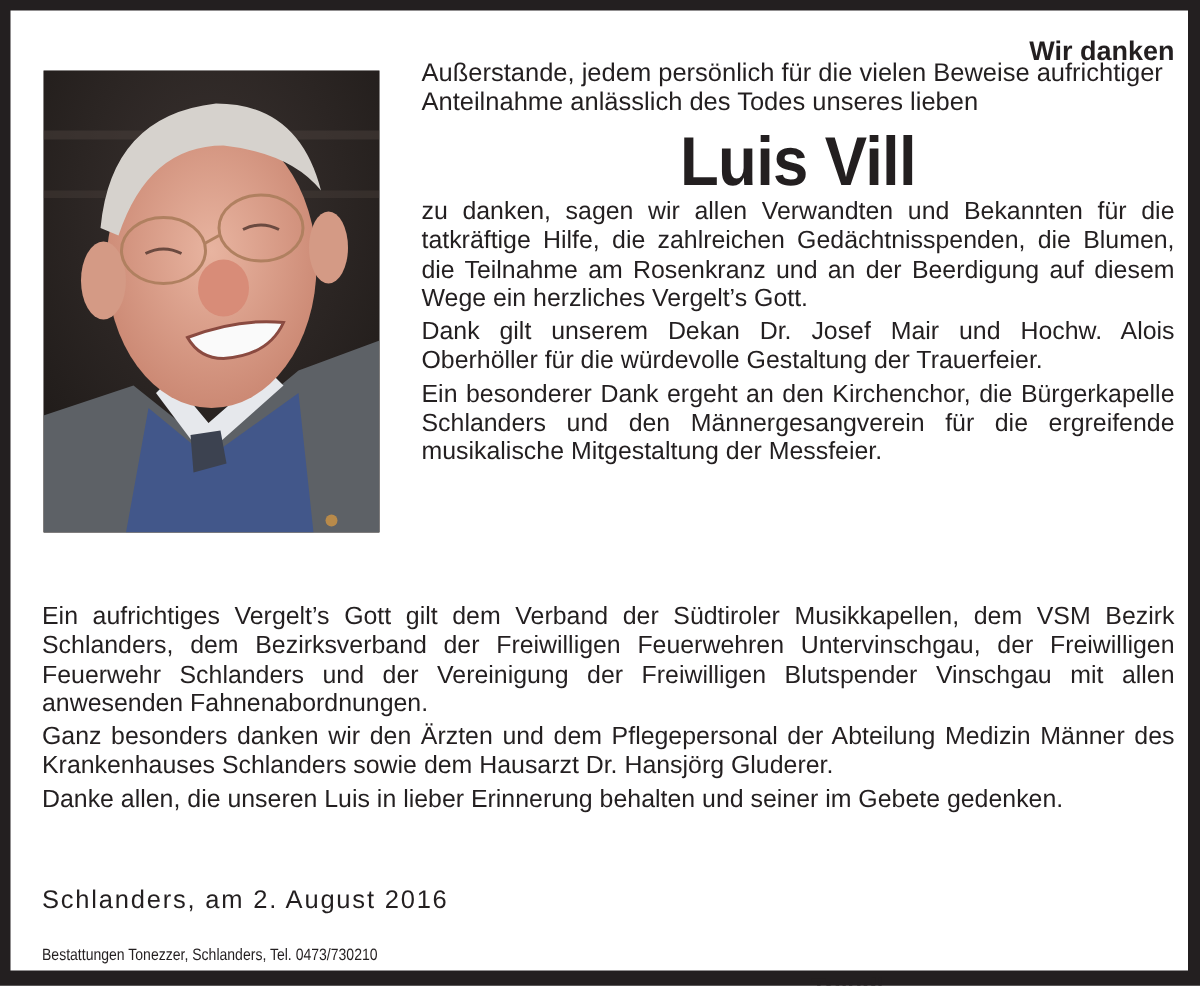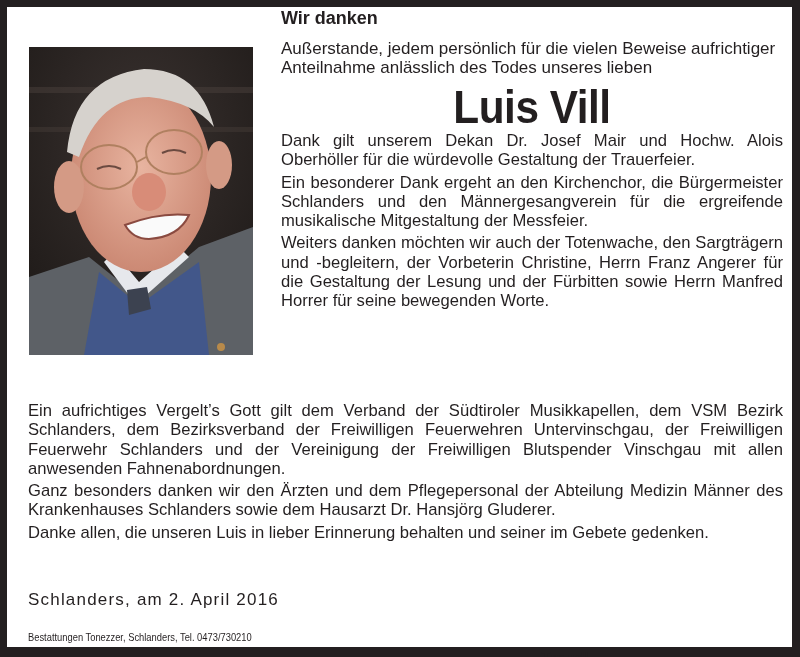--- a/index.html
+++ b/index.html
@@ -11,21 +11,21 @@
     }
     .photo {
       position: absolute; left: 22px; top: 40px; width: 224px; height: 308px;
       overflow: hidden; background: #2a2422;
     }
     .photo svg { display: block; width: 100%; height: 100%; }
     .col {
       position: absolute; left: 274px; width: 502px;
     }
     .heading {
-      position: absolute; left: 274px; top: 0; width: 502px; text-align: left;
+      position: absolute; left: 274px; top: 16px; width: 502px; text-align: right;
       font-weight: bold; font-size: 18px; line-height: 22px;
     }
     .intro { top: 32px; font-size: 17px; line-height: 19.2px; text-align: left; }
     .name {
       position: absolute; left: 274px; top: 76px; width: 502px; text-align: center;
       font-weight: bold; font-size: 46px; line-height: 48px; letter-spacing: -0.5px;
       transform: scaleX(0.92);
     }
     .main { top: 124px; font-size: 16.6px; line-height: 19.3px; text-align: justify; }
     .main p, .full p { text-align: justify; text-align-last: left; }
@@ -97,32 +97,32 @@
     </svg>
   </div>
 
   <div class="heading">Wir danken</div>
 
   <div class="col intro">Außerstande, jedem persönlich für die vielen Beweise aufrichtiger Anteilnahme anlässlich des Todes unseres lieben</div>
 
   <div class="name">Luis Vill</div>
 
   <div class="col main">
+    <p>zu danken, sagen wir allen Verwandten und Bekannten für die tatkräftige Hilfe, die zahlreichen Gedächtnisspenden, die Blumen, die Teilnahme am Rosenkranz und an der Beerdigung auf diesem Wege ein herzliches Vergelt’s Gott.</p>
     <p>Dank gilt unserem Dekan Dr. Josef Mair und Hochw. Alois Oberhöller für die würdevolle Gestaltung der Trauerfeier.</p>
-    <p>Ein besonderer Dank ergeht an den Kirchenchor, die Bürgermeister Schlanders und den Männergesangverein für die ergreifende musikalische Mitgestaltung der Messfeier.</p>
-    <p>Weiters danken möchten wir auch der Totenwache, den Sargträgern und -begleitern, der Vorbeterin Christine, Herrn Franz Angerer für die Gestaltung der Lesung und der Fürbitten sowie Herrn Manfred Horrer für seine bewegenden Worte.</p>
+    <p>Ein besonderer Dank ergeht an den Kirchenchor, die Bürgerkapelle Schlanders und den Männergesangverein für die ergreifende musikalische Mitgestaltung der Messfeier.</p>
   </div>
 
   <div class="full">
     <p>Ein aufrichtiges Vergelt’s Gott gilt dem Verband der Südtiroler Musikkapellen, dem VSM Bezirk Schlanders, dem Bezirksverband der Freiwilligen Feuerwehren Untervinschgau, der Freiwilligen Feuerwehr Schlanders und der Vereinigung der Freiwilligen Blutspender Vinschgau mit allen anwesenden Fahnenabordnungen.</p>
     <p>Ganz besonders danken wir den Ärzten und dem Pflegepersonal der Abteilung Medizin Männer des Krankenhauses Schlanders sowie dem Hausarzt Dr. Hansjörg Gluderer.</p>
     <p>Danke allen, die unseren Luis in lieber Erinnerung behalten und seiner im Gebete gedenken.</p>
   </div>
 
-  <div class="place">Schlanders, am 2. April 2016</div>
+  <div class="place">Schlanders, am 2. August 2016</div>
 
   <div class="sign">
     <div>Traudl</div>
     <div>Maria Christine mit Jakob</div>
   </div>
 
   <div class="footer">Bestattungen Tonezzer, Schlanders, Tel. 0473/730210</div>
 </div>
 
 </body></html>

